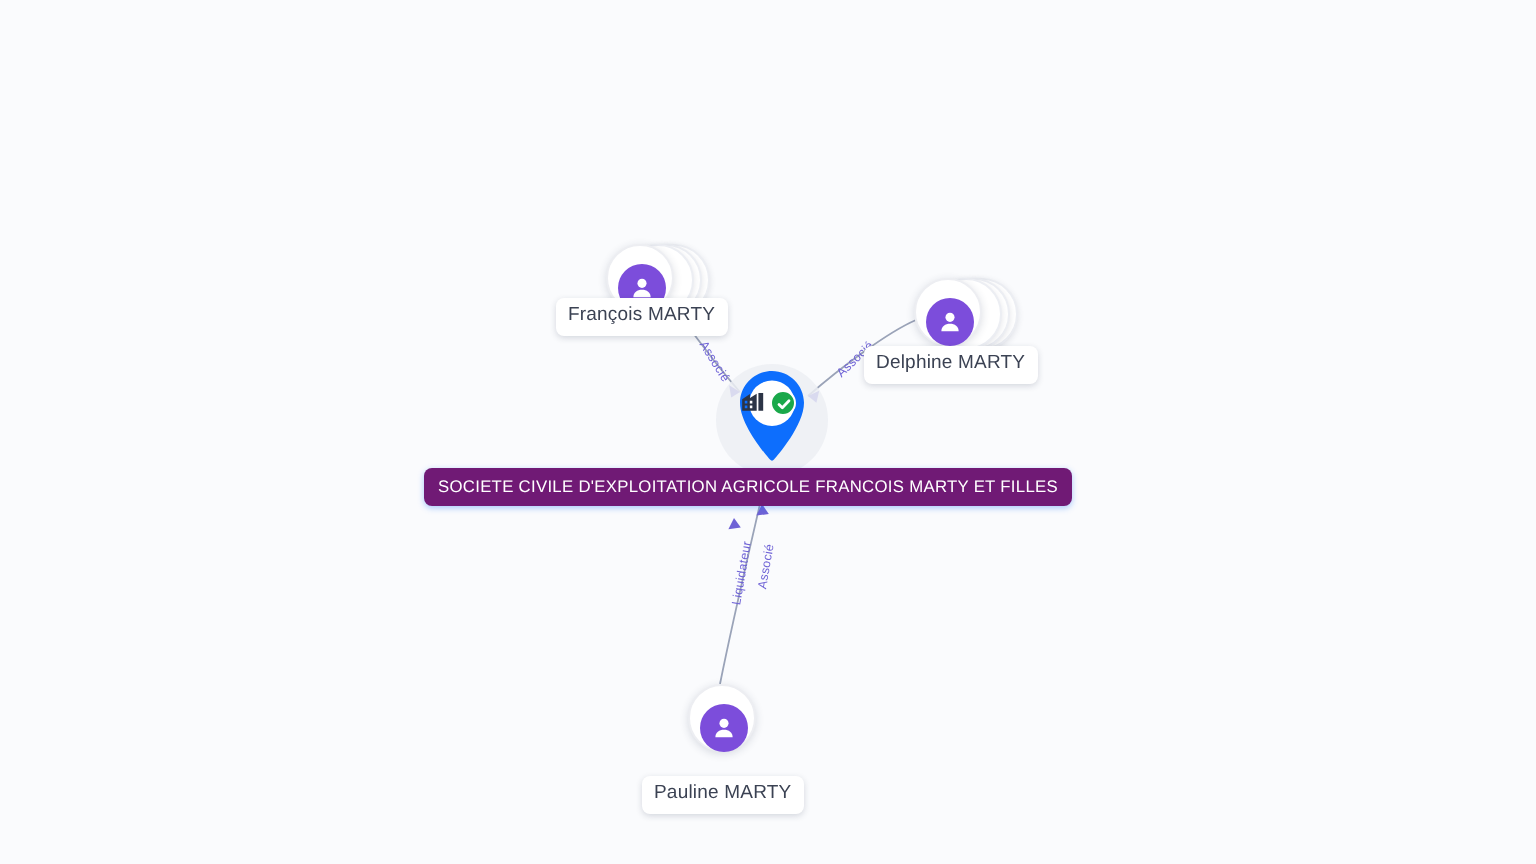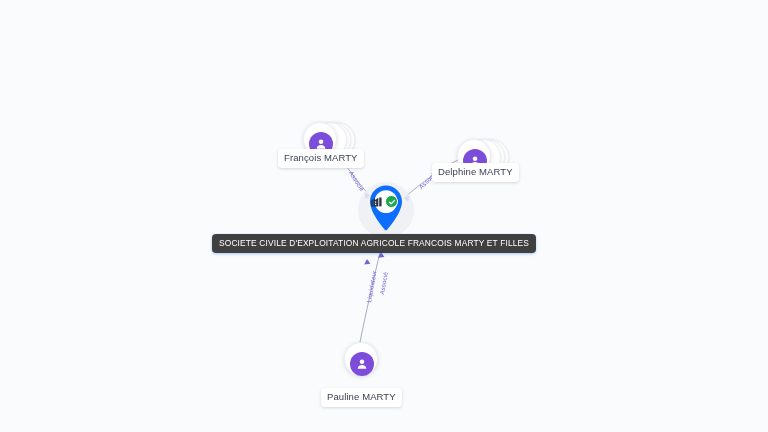--- a/index.html
+++ b/index.html
@@ -131,21 +131,21 @@
     display: flex;
     align-items: center;
     justify-content: center;
   }
   .verified-badge svg { display: block; }
 
   #company-label {
     position: absolute;
     left: 212px;
     top: 234px;
-    background: #404040;
+    background: #701a75;
     color: #ffffff;
     font-size: 8.4px;
     line-height: 1;
     font-weight: 400;
     letter-spacing: .15px;
     padding: 5px 7px 6px 7px;
     border-radius: 4px;
     white-space: nowrap;
     box-shadow: 0 1px 3px rgba(13,110,253,0.35);
   }
@@ -208,21 +208,21 @@
     <div class="stack-circle s1"></div>
     <div class="avatar-ring">
       <div class="avatar-disc">
         <svg width="14" height="14" viewBox="0 0 24 24" fill="#ffffff">
           <circle cx="12" cy="8" r="3.9"></circle>
           <path d="M4.6 20c0-4.1 3.3-6.4 7.4-6.4s7.4 2.3 7.4 6.4z"></path>
         </svg>
       </div>
     </div>
   </div>
-  <div class="node-label" style="left:432px; top:163px;text-align:right;">Delphine MARTY</div>
+  <div class="node-label" style="left:432px; top:173px;text-align:right;">Delphine MARTY</div>
 
   <div class="person-node" style="left:344px; top:338px;">
     <div class="avatar-ring">
       <div class="avatar-disc">
         <svg width="14" height="14" viewBox="0 0 24 24" fill="#ffffff">
           <circle cx="12" cy="8" r="3.9"></circle>
           <path d="M4.6 20c0-4.1 3.3-6.4 7.4-6.4s7.4 2.3 7.4 6.4z"></path>
         </svg>
       </div>
     </div>

